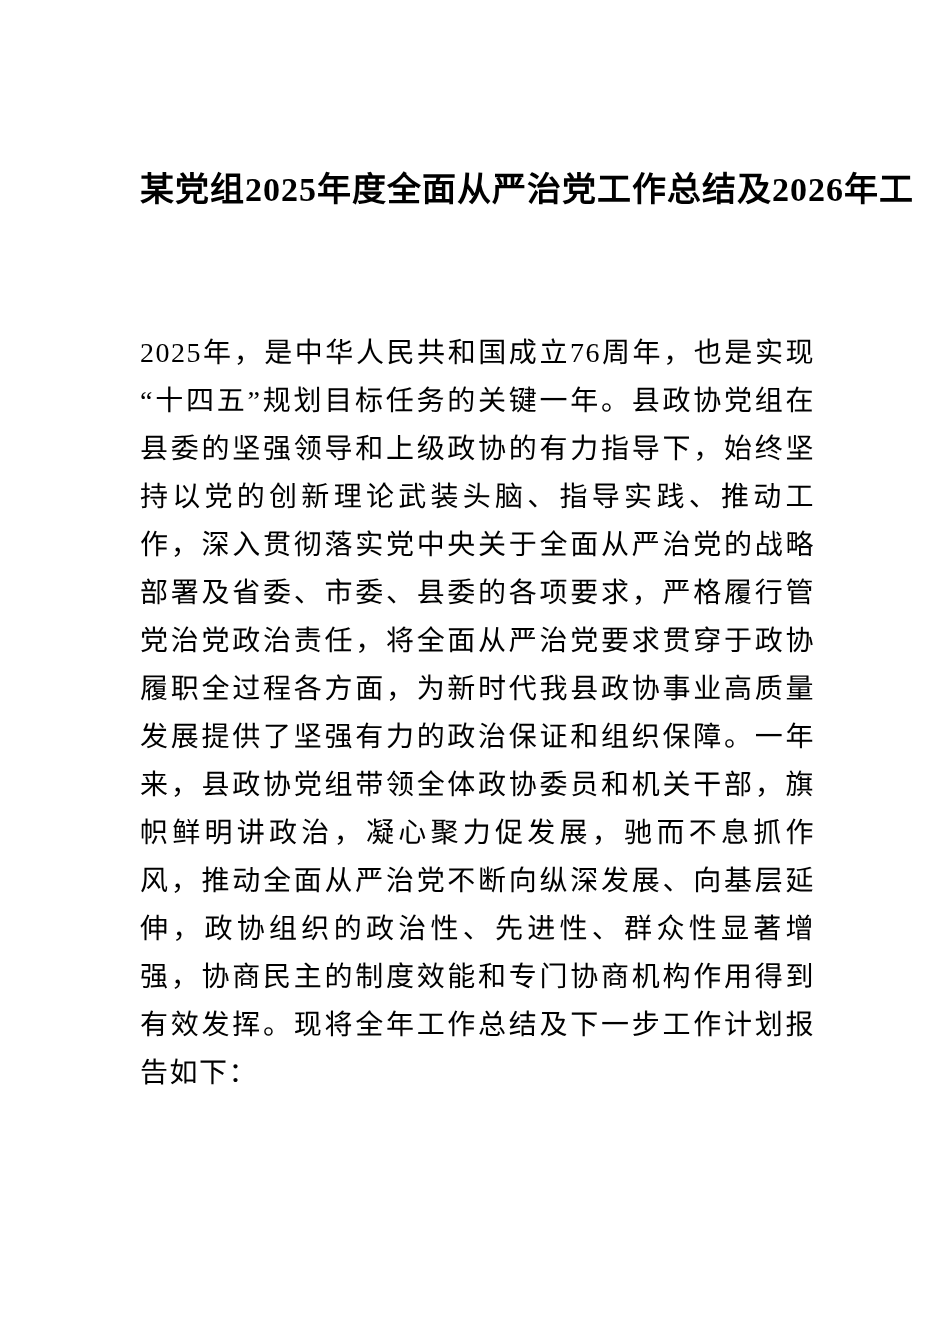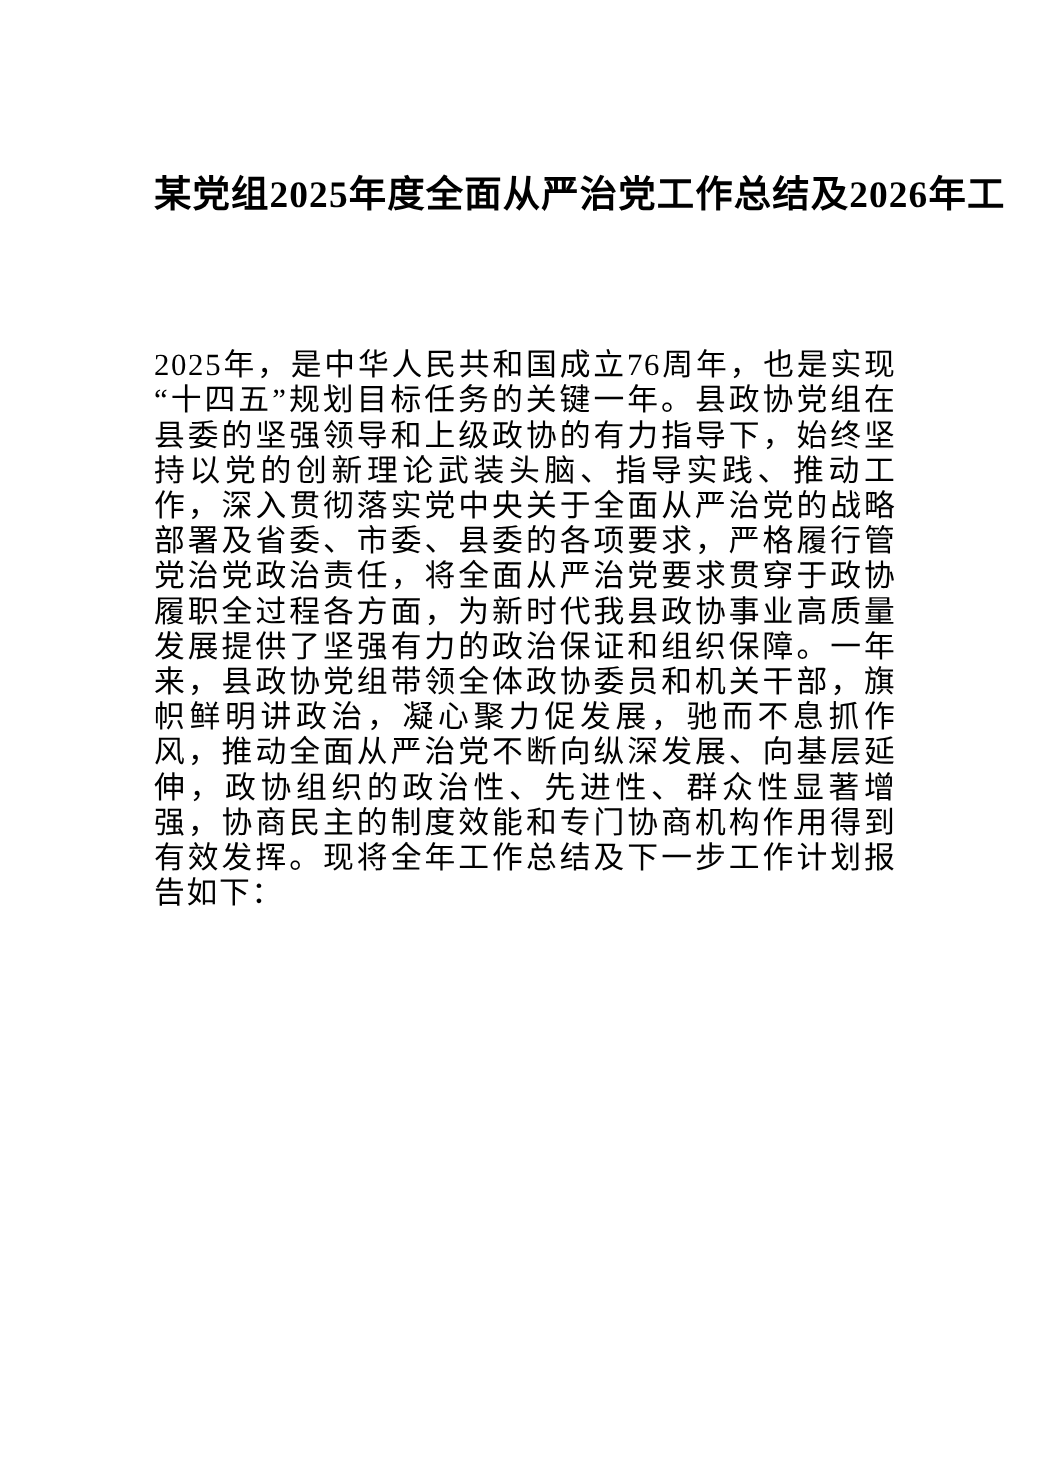--- a/index.html
+++ b/index.html
@@ -10,40 +10,40 @@
   .page {
     position: relative;
     width: 950px;
     height: 1344px;
     margin: 0 auto;
     background: #ffffff;
     color: #000000;
     font-family: "Liberation Serif", "DejaVu Serif", serif;
     overflow: hidden;
     box-sizing: border-box;
-    padding: 0 135px 0 140px;
+    padding: 12px 135px 0 140px;
   }
   .title {
     margin: 115px 0 0 0;
     padding: 0;
     font-size: 34px;
     font-weight: bold;
     text-align: center;
     letter-spacing: 1px;
   }
   .title-line {
     display: block;
     line-height: 125px;
     white-space: nowrap;
   }
   .body-text {
     margin: 77px 0 0 0;
     padding: 0;
     font-size: 28px;
-    line-height: 32px;
+    line-height: 48px;
     text-align: justify;
     text-justify: inter-character;
     letter-spacing: 1.5px;
     word-break: break-all;
   }
 </style>
 </head>
 <body>
 
 <div class="page">

